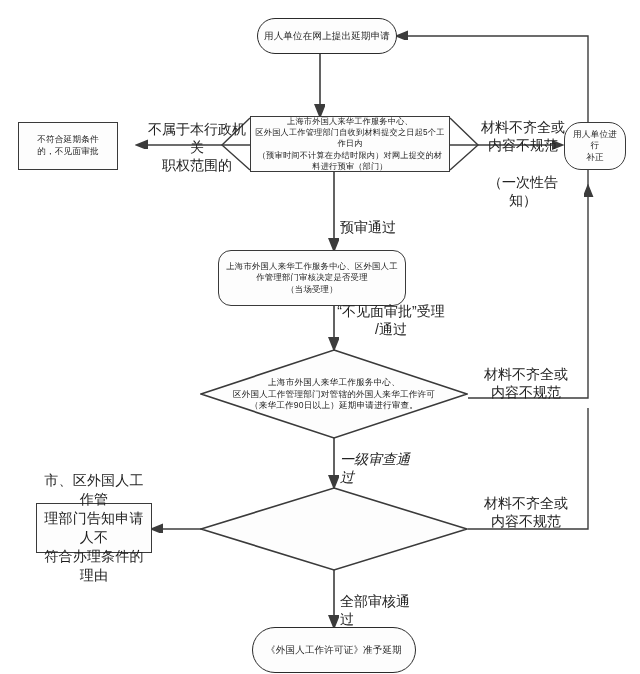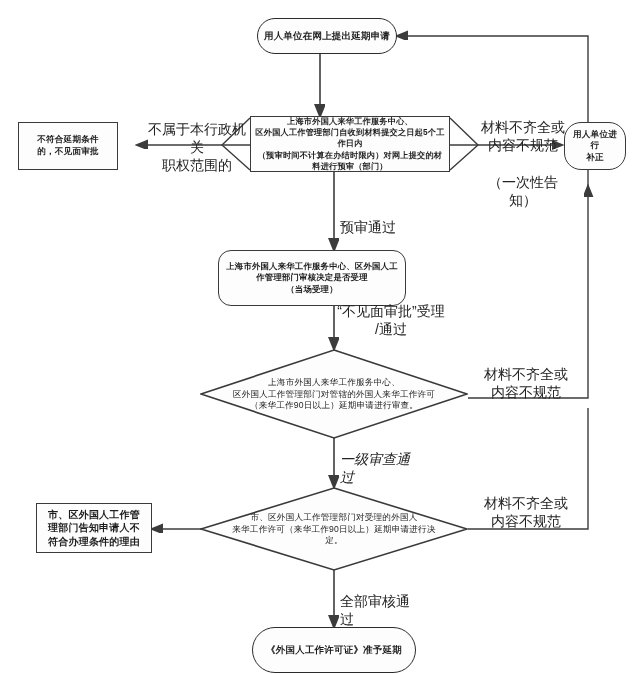--- a/index.html
+++ b/index.html
@@ -18,21 +18,21 @@
     box-sizing:border-box;
     display:flex;
     align-items:center;
     justify-content:center;
     text-align:center;
     background:#fdfdfd;
     color:#1e1e1e;
     line-height:1.35;
     letter-spacing:0.2px;
   }
-  .node .txt{display:block;padding:2px 4px;font-weight:bold;}
+  .node .txt{display:block;padding:2px 4px;}
 
   
   .terminator{
     border:1.4px solid #2b2b2b;
     border-radius:999px;
     font-size:9.5px;
   }
 
   
   .rect{
@@ -137,31 +137,29 @@
 <div class="node diamond" style="left:200px;top:349px;width:268px;height:90px;">
   <svg class="dshape" viewBox="0 0 268 90" preserveAspectRatio="none">
     <polygon points="134,1 267,45 134,89 1,45" fill="#fdfdfd" stroke="#3a3a3a" stroke-width="1.6"></polygon>
   </svg>
   <span class="dlabel" style="white-space:pre-line;">上海市外国人来华工作服务中心、
 区外国人工作管理部门对管辖的外国人来华工作许可
 （来华工作90日以上）延期申请进行审查。</span>
 </div>
 
 <div class="node rect" style="left:36px;top:503px;width:116px;height:50px;">
-  <span class="txt" style="white-space:pre-line;font-size:10px;">市、区外国人工作管
+  <span class="txt" style="white-space:pre-line;font-size:14px;">市、区外国人工作管
 理部门告知申请人不
 符合办理条件的理由</span>
 </div>
 
 <div class="node diamond" style="left:200px;top:487px;width:268px;height:84px;">
   <svg class="dshape" viewBox="0 0 268 84" preserveAspectRatio="none">
     <polygon points="134,1 267,42 134,83 1,42" fill="#fdfdfd" stroke="#3a3a3a" stroke-width="1.6"></polygon>
   </svg>
-  <span class="dlabel" style="white-space:pre-line;">市、区外国人工作管理部门对受理的外国人
-来华工作许可（来华工作90日以上）延期申请进行决定。</span>
 </div>
 
 <div class="node terminator" style="left:252px;top:627px;width:164px;height:46px;">
   <span class="txt">《外国人工作许可证》准予延期</span>
 </div>
 
 <div class="edge-label" style="left:142px;top:120px;width:110px;">不属于本行政机关
 职权范围的</div>
 
 <div class="edge-label" style="left:478px;top:118px;width:90px;">材料不齐全或

